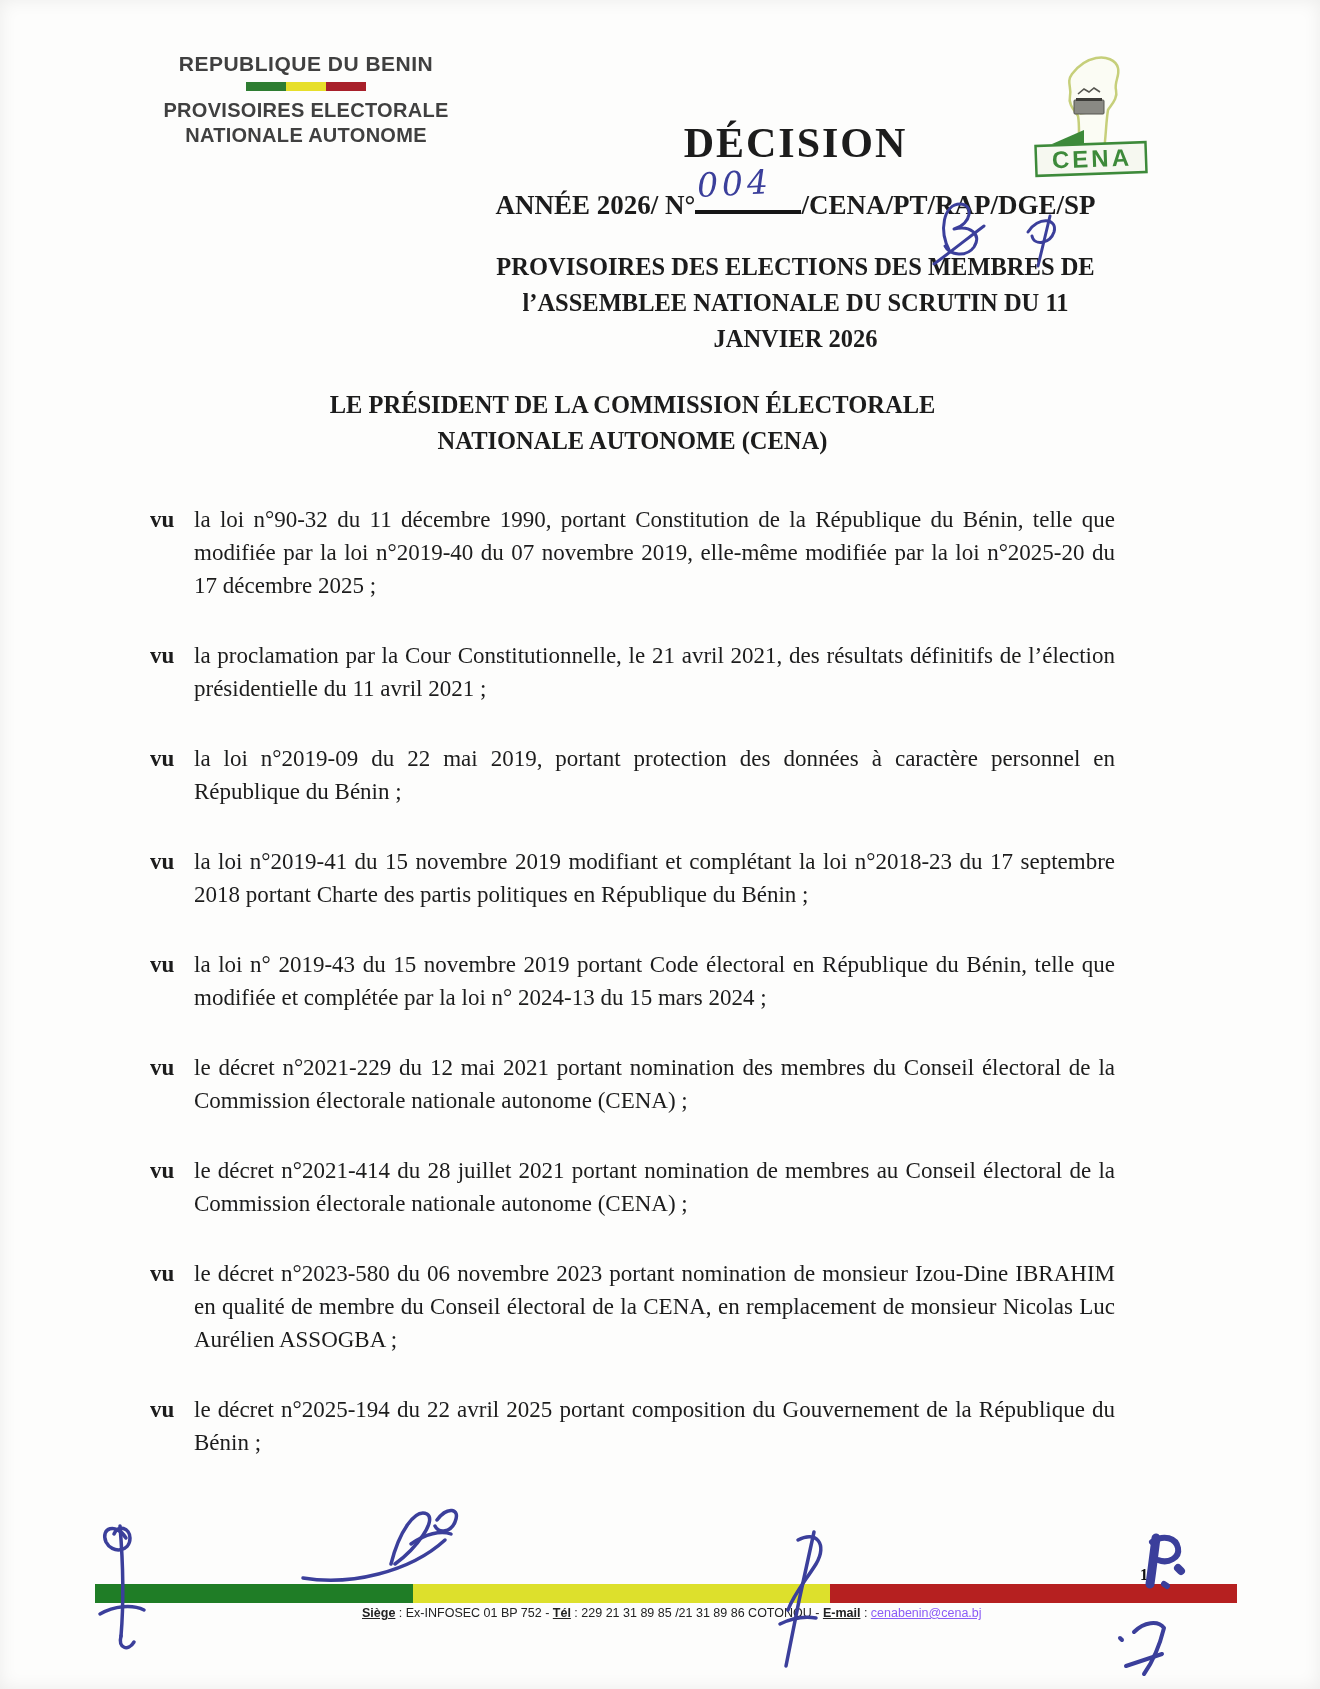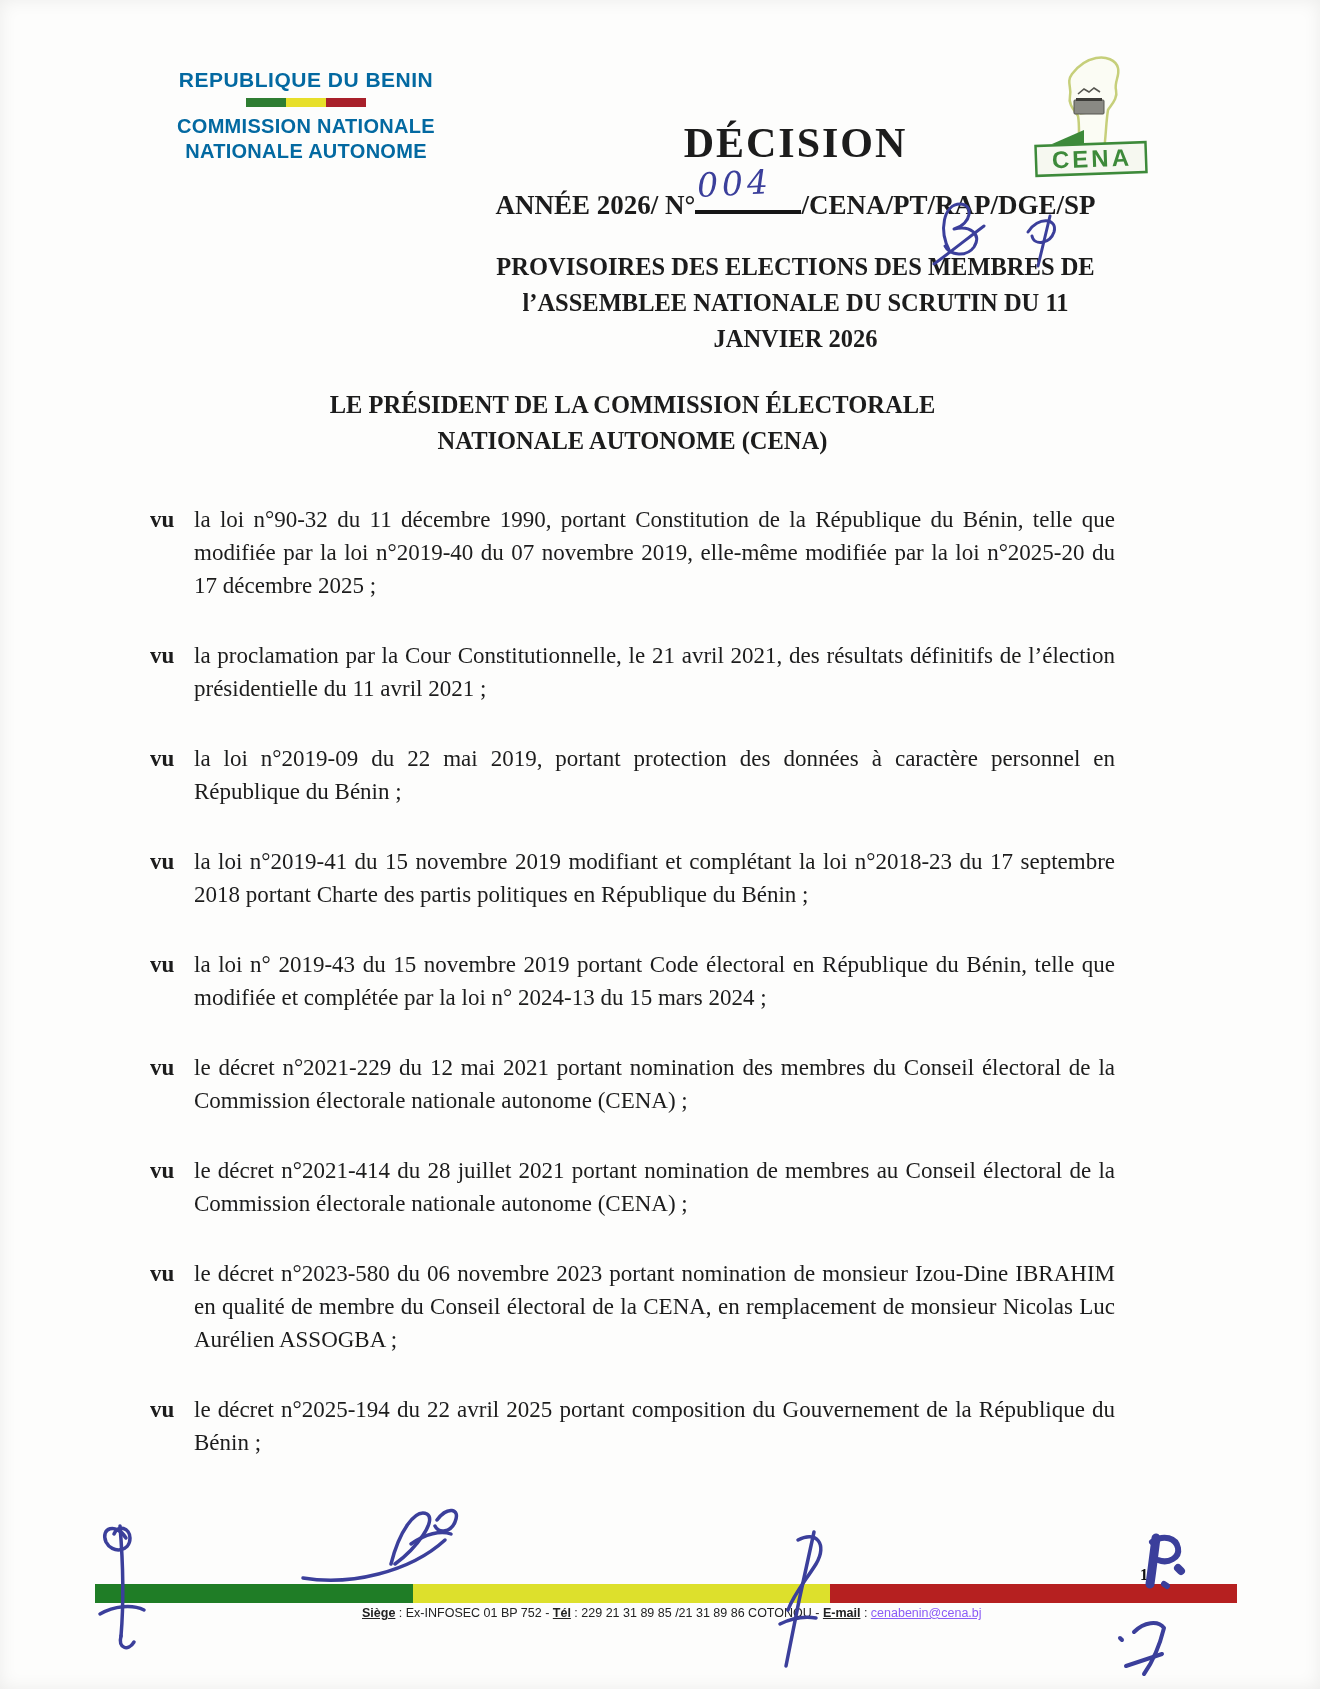--- a/index.html
+++ b/index.html
@@ -9,24 +9,24 @@
     font-family:"Liberation Serif", serif;
     color:#1c1c1c;
   }
   .page{
     position:absolute;inset:0;
     background:#fdfdfc;
     box-shadow:inset 0 0 18px rgba(0,0,0,0.07);
   }
   
   .letterhead{
-    position:absolute;left:148px;top:68px;width:316px;
+    position:absolute;left:148px;top:52px;width:316px;
     text-align:center;
     font-family:"Liberation Sans", sans-serif;
-    font-weight:bold;color:#0369a1;
+    font-weight:bold;color:#404040;
   }
   .letterhead .country{font-size:21px;letter-spacing:.5px;}
   .mini-flag{display:inline-flex;height:9px;width:120px;margin:6px 0 7px 0;}
   .mini-flag span{flex:1;height:100%;}
   .mini-flag .g{background:var(--flag-green,#2e7d32);}
   .mini-flag .y{background:var(--flag-yellow,#e7df2a);}
   .mini-flag .r{background:var(--flag-red,#a8202a);}
   .letterhead .org{font-size:20px;line-height:25px;letter-spacing:.3px;}
   
   .logo{position:absolute;left:1018px;top:52px;width:150px;height:135px;}
@@ -90,21 +90,21 @@
 
 <div class="page">
 
   <div class="letterhead">
     <div class="country">REPUBLIQUE DU BENIN</div>
     <div class="mini-flag">
       <span class="g"></span>
       <span class="y"></span>
       <span class="r"></span>
     </div>
-    <div class="org">COMMISSION NATIONALE</div>
+    <div class="org">PROVISOIRES ELECTORALE</div>
     <div class="org">NATIONALE AUTONOME</div>
   </div>
 
   <div class="logo">
     <svg width="150" height="135" viewBox="0 0 150 135">
 
       <path class="map" d="M78,6 C88,4 98,8 100,16 C102,24 96,30 98,38 C100,46 94,52 90,58 C88,70 88,84 86,98 L62,100 C60,88 62,74 60,64 C56,58 50,52 52,44 C54,36 48,30 54,22 C60,14 68,8 78,6 Z"></path>
       <path class="map2" d="M62,62 L86,60"></path>
 
       <g>

